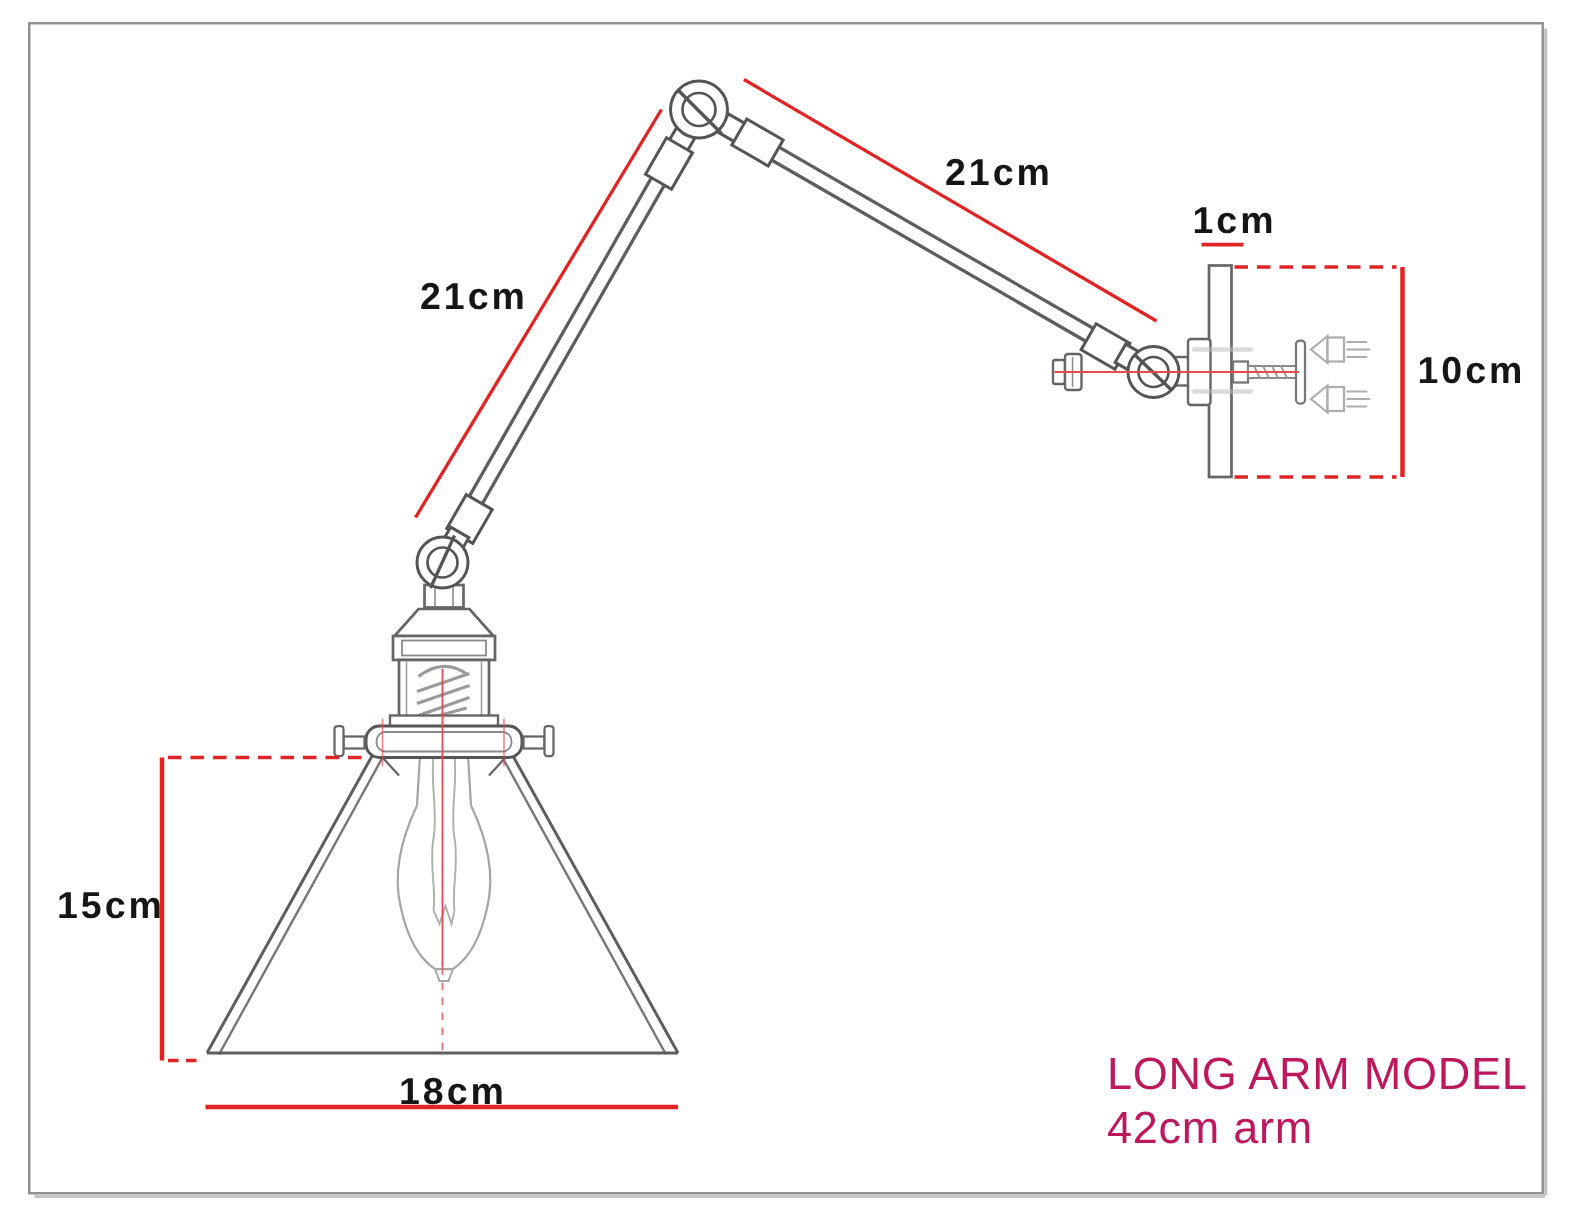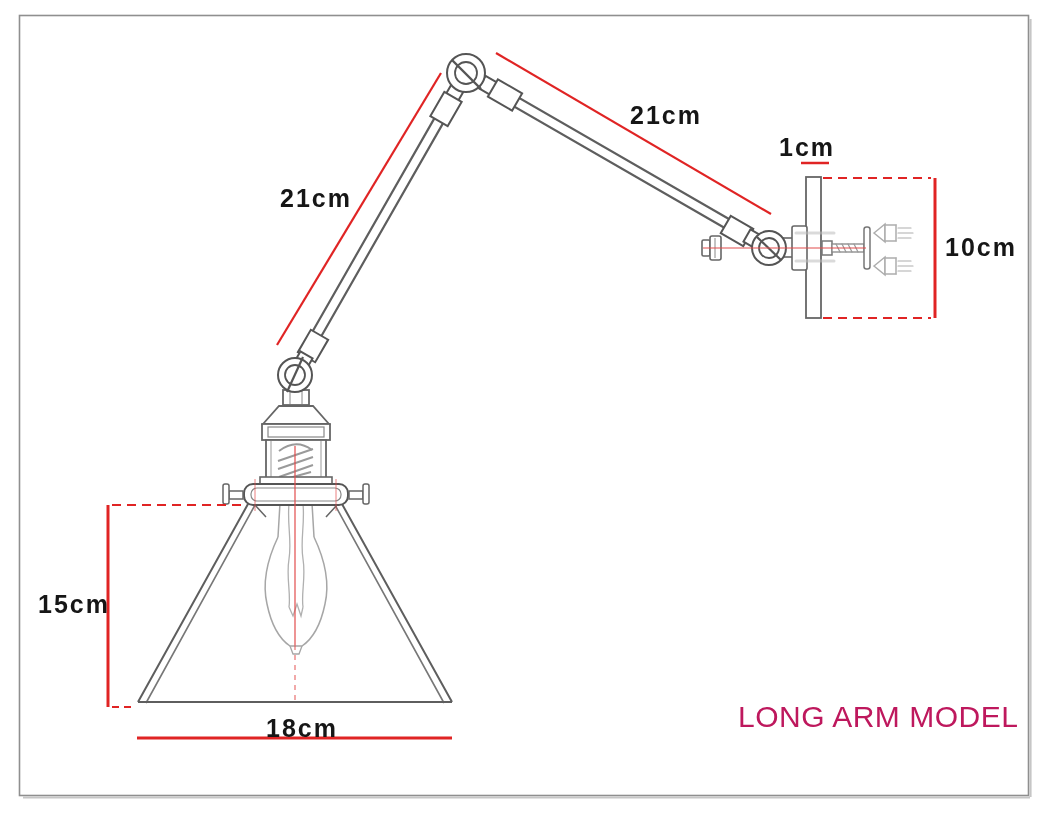--- a/index.html
+++ b/index.html
@@ -165,20 +165,21 @@
     <line x1="137" y1="738" x2="452" y2="738" stroke="#e02424" stroke-width="3"></line>
     <path d="M295,446 V645" stroke="#e24c4c" stroke-width="1.2"></path>
     <path d="M295,645 V700" stroke="#e24c4c" stroke-width="1.2" stroke-dasharray="5 5" opacity="0.8"></path>
     <path d="M255,479 V511 M336,479 V511" stroke="#e24c4c" stroke-width="1" opacity="0.7"></path>
     <path d="M703,248 H866" stroke="#e24c4c" stroke-width="1.2"></path>
   </g>
 </svg>
 
 <div class="dim-label" style="left:280px;top:186px">21cm</div>
 <div class="dim-label" style="left:630px;top:103px">21cm</div>
-<div class="dim-label" style="left:779px;top:135px">1cm</div>
+<div class="dim-label" style="left:795px;top:135px">1cm</div>
 <div class="dim-label" style="left:945px;top:235px">10cm</div>
 <div class="dim-label" style="left:38px;top:592px">15cm</div>
 <div class="dim-label" style="left:266px;top:716px">18cm</div>
 
 <div class="model-title" style="left:738px;top:702px">LONG ARM MODEL</div>
+<div class="model-title" style="left:738px;top:738px">42cm arm</div>
 
 </div>
 
 </body></html>

